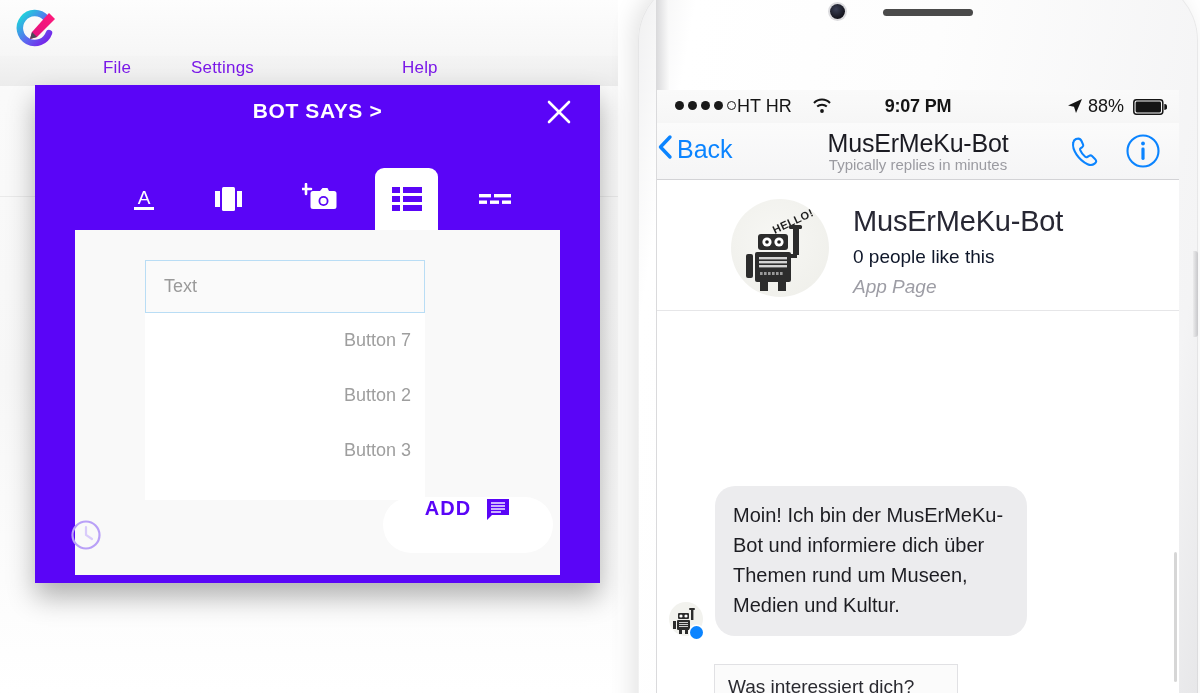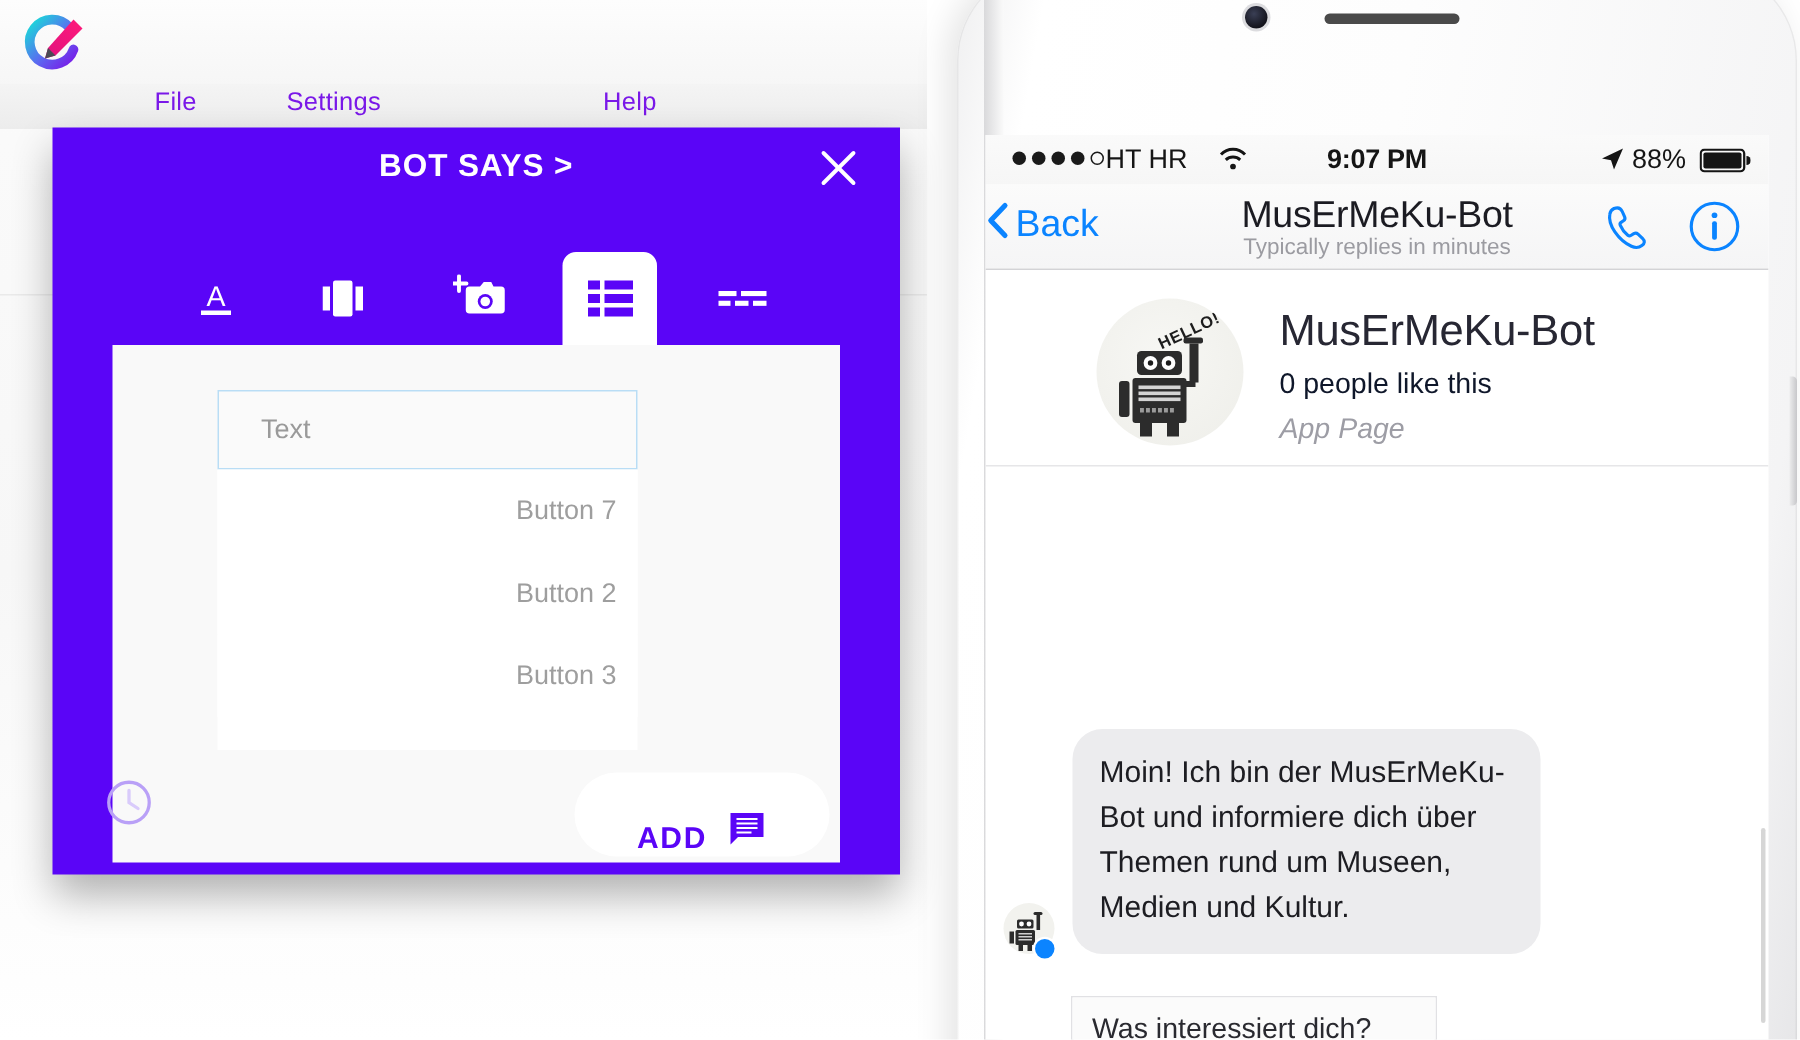--- a/index.html
+++ b/index.html
@@ -86,45 +86,45 @@
   }
   #list-card {
     position:absolute; left:70px; top:30px; width:280px; height:240px;
     background:#ffffff;
   }
   #text-field {
     width:280px; height:53px;
     border:1.6px solid #b9ddf5;
     background:#fafafa;
     display:flex; align-items:center;
-    padding-left:28px;
+    padding-left:18px;
   }
   #text-field-placeholder {
     font-size:18px; color:#9a9a9a;
   }
   .list-button {
     height:55px; display:flex; align-items:center; justify-content:flex-end;
     padding-right:14px;
     font-size:18px; color:#9e9e9e; cursor:pointer;
     background:#ffffff;
   }
 
   
   #dialog-footer {
     position:absolute; left:0; bottom:0; width:565px; height:88px;
   }
   #clock-icon {
     position:absolute; left:35px; top:24px; width:32px; height:32px;
     cursor:pointer;
   }
   #add-button {
-    position:absolute; right:47px; top:20px;
+    position:absolute; right:47px; top:2px;
     width:170px; height:56px;
     background:#ffffff; border-radius:28px;
-    display:flex; align-items:flex-end; justify-content:center; gap:14px;
+    display:flex; align-items:flex-start; justify-content:center; gap:14px;
     cursor:pointer;
   }
   #add-button-label {
     font-size:20px; color:#5a05f7; font-weight:bold; letter-spacing:1.1px;
   }
 
   
   #phone {
     position:absolute; left:620px; top:-22px; width:580px; height:740px;
     z-index:3;

